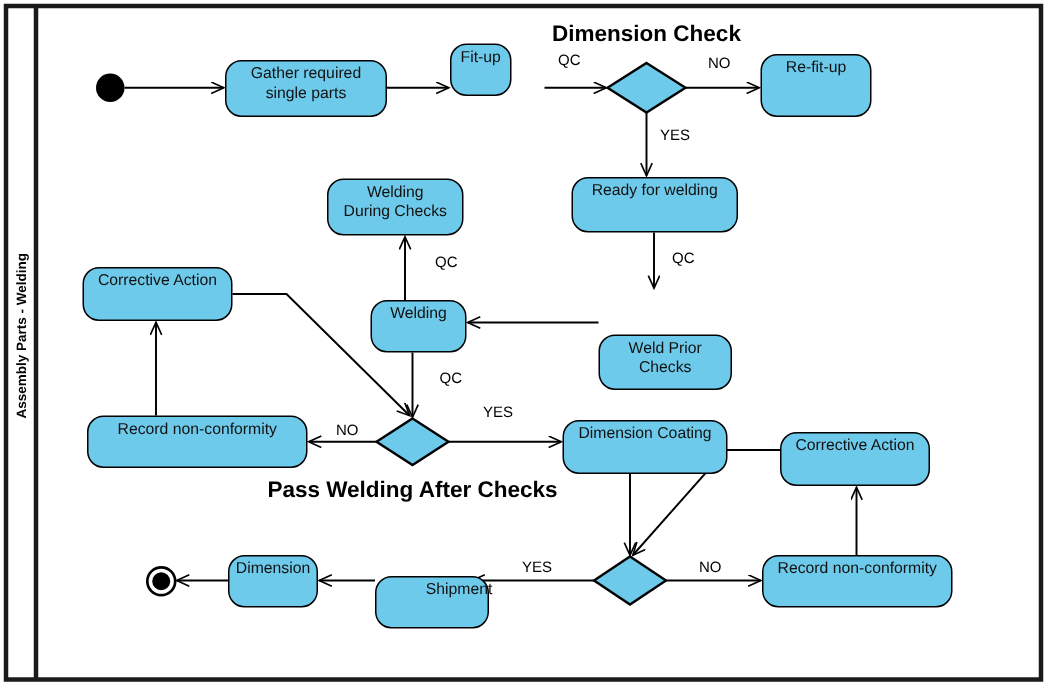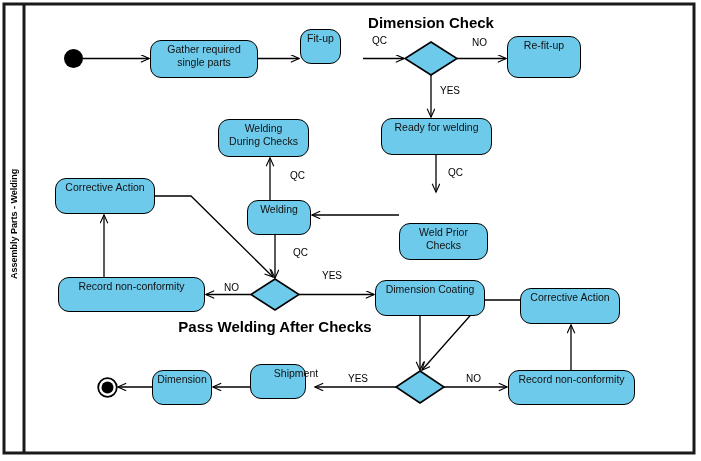--- a/index.html
+++ b/index.html
@@ -133,21 +133,21 @@
   </div>
 
   <div class="node" style="left:520px;top:288px;width:100px;height:36px;">
     <span>Corrective Action</span>
   </div>
 
   <div class="node" style="left:508px;top:370px;width:127px;height:35px;">
     <span>Record non-conformity</span>
   </div>
 
-  <div class="node" style="left:250px;top:364px;width:56px;height:35px;padding-left:40px;">
+  <div class="node" style="left:250px;top:384px;width:76px;height:35px;padding-left:40px;">
     <span>Shipment</span>
   </div>
 
   <div class="node" style="left:152px;top:370px;width:60px;height:35px;">
     <span>Dimension</span>
   </div>
 
   <div class="edge-label" style="left:372px;top:35px;">QC</div>
   <div class="edge-label" style="left:472px;top:37px;">NO</div>
   <div class="edge-label" style="left:440px;top:85px;">YES</div>

